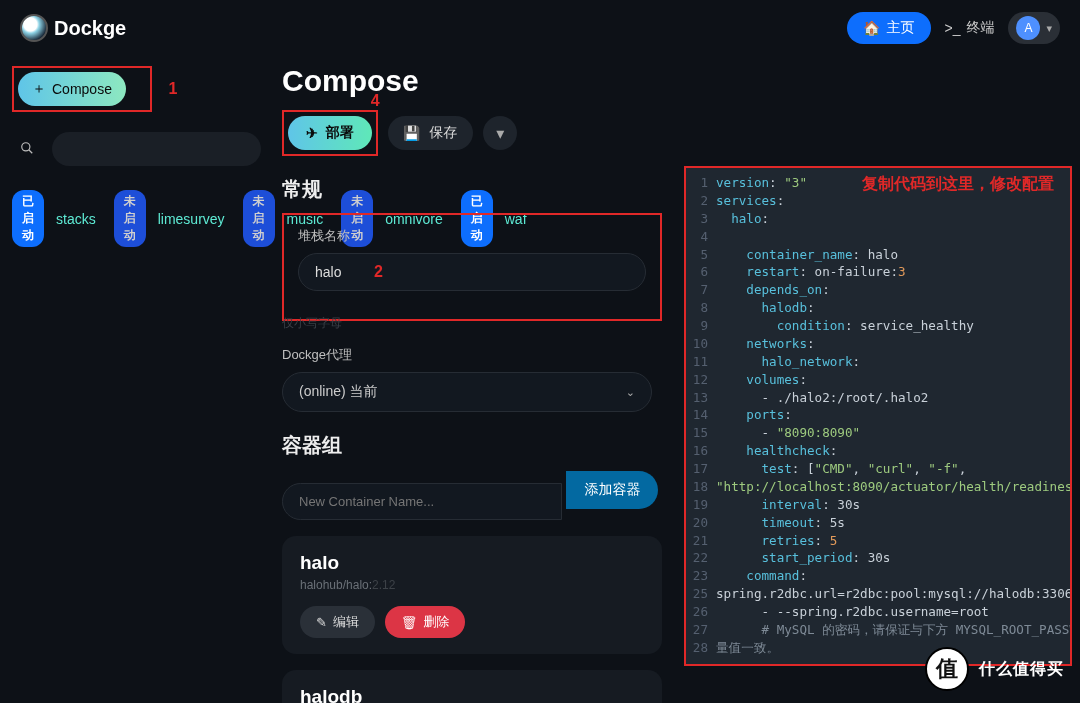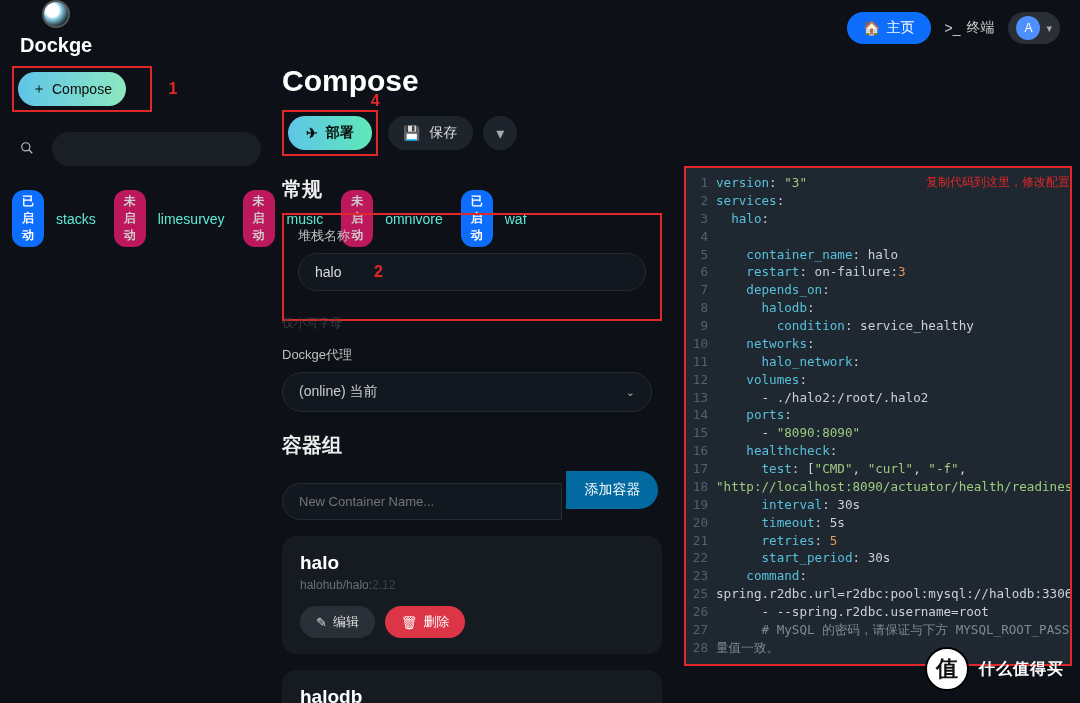--- a/index.html
+++ b/index.html
@@ -13,21 +13,21 @@
     position: relative;
   }
   
   .header {
     height: 56px;
     display: flex;
     align-items: center;
     padding: 0 20px;
     justify-content: space-between;
   }
-  .brand { display: flex; align-items: center; gap: 6px; flex-direction: column; }
+  .brand { display: flex; align-items: center; gap: 6px; }
   .logo {
     width: 28px; height: 28px; border-radius: 50%;
     background: radial-gradient(circle at 35% 35%, #fff 0 30%, #8ed3e6 40%, #1b2a3a 75%);
     border: 2px solid #555;
   }
   .brand-name { font-size: 20px; font-weight: 700; color: #fff; }
   .header-right { display: flex; align-items: center; gap: 14px; }
   .pill-btn {
     background: #0d6efd;
     color: #fff;
@@ -77,21 +77,21 @@
     height:34px; color:#ddd; padding:0 16px; outline:none;
   }
 
   
   .stack-list { margin-top:24px; display:flex; flex-direction:row; gap:18px; }
   .stack-item { display:flex; align-items:center; gap:12px; cursor:pointer;}
   .status-pill {
     font-size:12px; border-radius:12px; padding:3px 10px; font-weight:600;
   }
   .status-running { background:#0d6efd; color:#fff; }
-  .status-stopped { background:#be185d; color:#cfcfcf; }
+  .status-stopped { background:#1d4ed8; color:#cfcfcf; }
   .stack-name { color:#5eead4; font-size:14px; }
 
   
   .page-title { font-size:30px; font-weight:700; color:#fff; margin-top:-2px;}
   .toolbar { display:flex; align-items:center; gap:10px; margin-top:12px;}
   .deploy-wrap { border:2px solid #e02828; padding:4px; display:inline-block; position:relative;}
   .deploy-btn {
     background: linear-gradient(90deg,#5fc5e8,#5fe8b8);
     color:#0a0a0a; border-radius:18px; padding:8px 18px;
     font-size:14px;font-weight:600; display:inline-flex;align-items:center;gap:8px;cursor:pointer;
@@ -147,22 +147,22 @@
   .code-panel{
     position:absolute;
     left:684px; top:166px;
     width:388px; height:500px;
     border:2px solid #e02828;
     background:#1f2730;
     padding:6px 8px 6px 4px;
     overflow:hidden;
   }
   .code-overlay{
-    position:absolute; top:6px; right:0;
-    color:#e02828; font-size:12px; font-weight:400;
+    position:absolute; top:6px; right:16px;
+    color:#e02828; font-size:16px; font-weight:700;
     background:transparent;
   }
   .code-lines{font-family:"Consolas",monospace;font-size:12.6px;line-height:1.42;}
   .code-line{display:flex;}
   .ln{width:26px;text-align:right;color:#556070;padding-right:8px;flex-shrink:0;user-select:none;}
   .code{white-space:pre;color:#b9c2cb;}
   .k{color:#58c0dc;} 
   .s{color:#9ecb7f;} 
   .n{color:#e29a5a;} 
   .c{color:#7e8a96;} 

